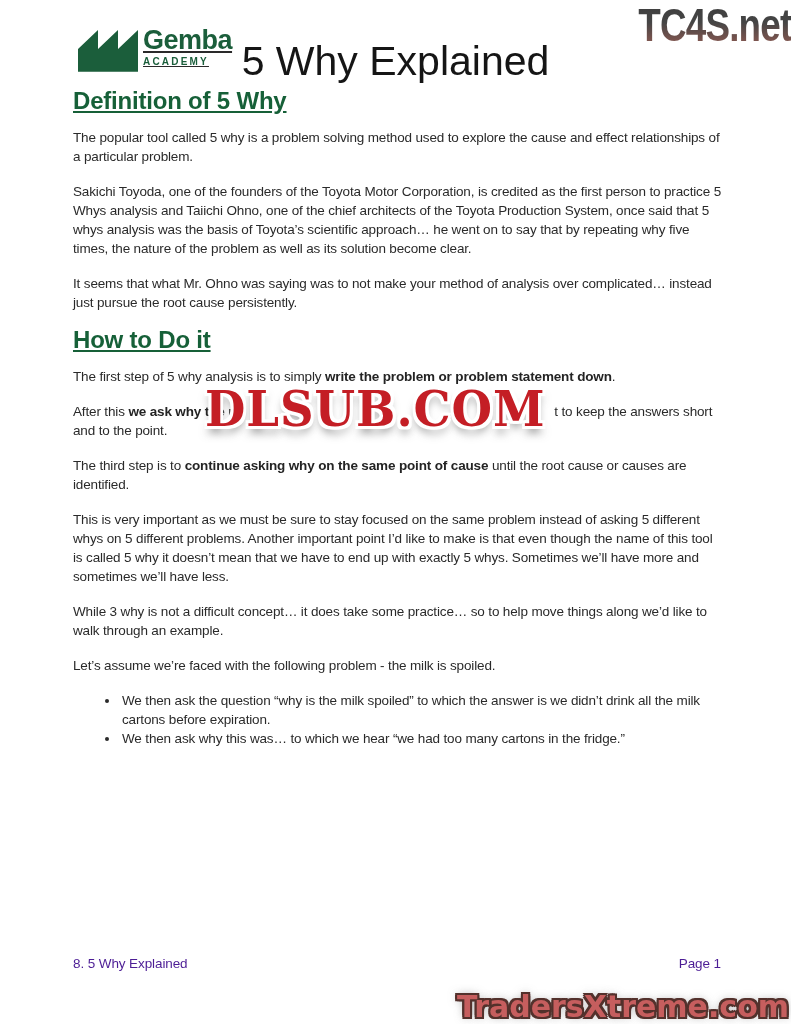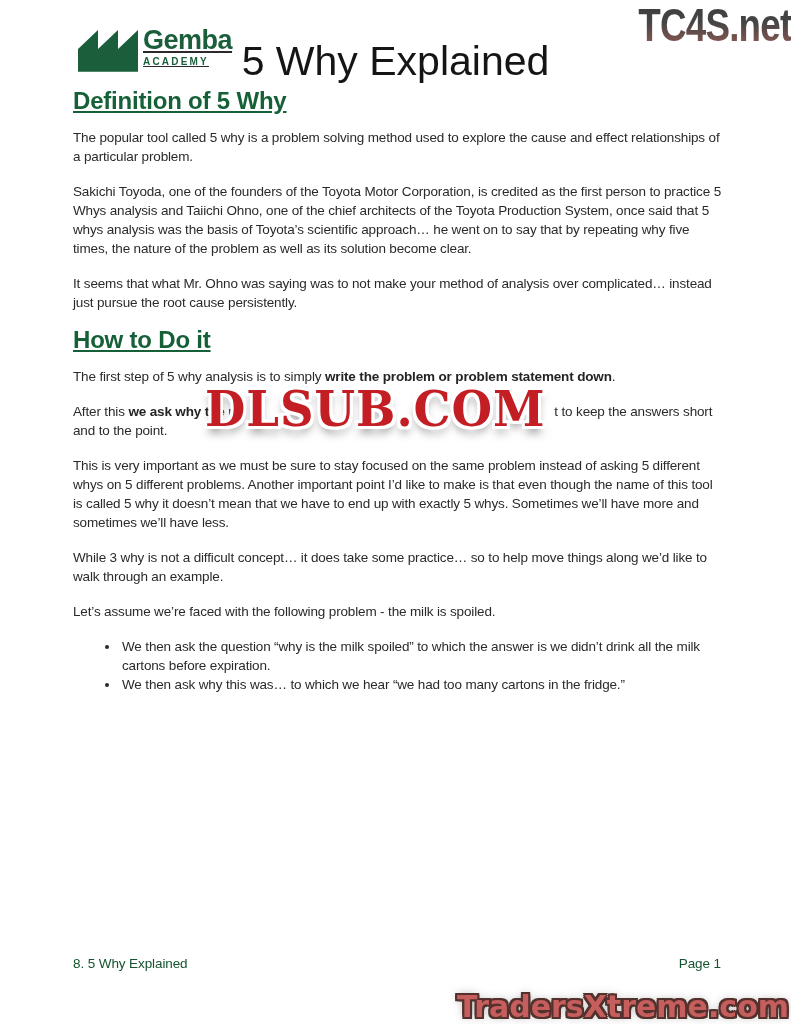--- a/index.html
+++ b/index.html
@@ -72,21 +72,21 @@
   .p-relative{position:relative;}
   .gap{display:inline-block;width:318px;height:1px;vertical-align:baseline;}
   .content ul{margin:0 0 16px;padding-left:47px;list-style:disc;}
   .content li{padding-left:2px;}
   .content li:last-child{margin-bottom:12px;}
 
   
   .footer{
     position:absolute;left:73px;bottom:52px;width:648px;
     display:flex;justify-content:space-between;
-    font-size:13.5px;line-height:17px;color:#14532d;letter-spacing:-0.1px;
+    font-size:13.5px;line-height:17px;color:#4c1d95;letter-spacing:-0.1px;
   }
 </style>
 </head>
 <body>
 
 <div class="page">
 
   <div class="logo">
     <span class="logo-icon">
       <svg width="60" height="46" viewBox="0 0 66 50">
@@ -109,20 +109,21 @@
       <h2>Definition of 5 Why</h2>
       <p>The popular tool called 5 why is a problem solving method used to explore the cause and effect relationships of a particular problem.</p>
       <p>Sakichi Toyoda, one of the founders of the Toyota Motor Corporation, is credited as the first person to practice 5 Whys analysis and Taiichi Ohno, one of the chief architects of the Toyota Production System, once said that 5 whys analysis was the basis of Toyota’s scientific approach… he went on to say that by repeating why five times, the nature of the problem as well as its solution become clear.</p>
       <p>It seems that what Mr. Ohno was saying was to not make your method of analysis over complicated… instead just pursue the root cause persistently.</p>
 
       <h2>How to Do it</h2>
       <p><span>The first step of 5 why analysis is to simply </span><b>write the problem or problem statement down</b><span>.</span></p>
 
       <p class="p-relative"><span>After this </span><b>we ask why the p</b><span class="gap"></span><span>t to keep the answers short and to the point.</span><span class="wm-mid">DLSUB.COM</span></p>
 
+      <p><span>The third step is to </span><b>continue asking why on the same point of cause</b><span> until the root cause or causes are identified.</span></p>
       <p>This is very important as we must be sure to stay focused on the same problem instead of asking 5 different whys on 5 different problems.  Another important point I’d like to make is that even though the name of this tool is called 5 why it doesn’t mean that we have to end up with exactly 5 whys. Sometimes we’ll have more and sometimes we’ll have less.</p>
 
       <p>While 3 why is not a difficult concept… it does take some practice… so to help move things along we’d like to walk through an example.</p>
       <p>Let’s assume we’re faced with the following problem - the milk is spoiled.</p>
 
       <ul>
         <li>We then ask the question “why is the milk spoiled” to which the answer is we didn’t drink all the milk cartons before expiration.</li>
         <li>We then ask why this was… to which we hear “we had too many cartons in the fridge.”</li>
       </ul>
 

